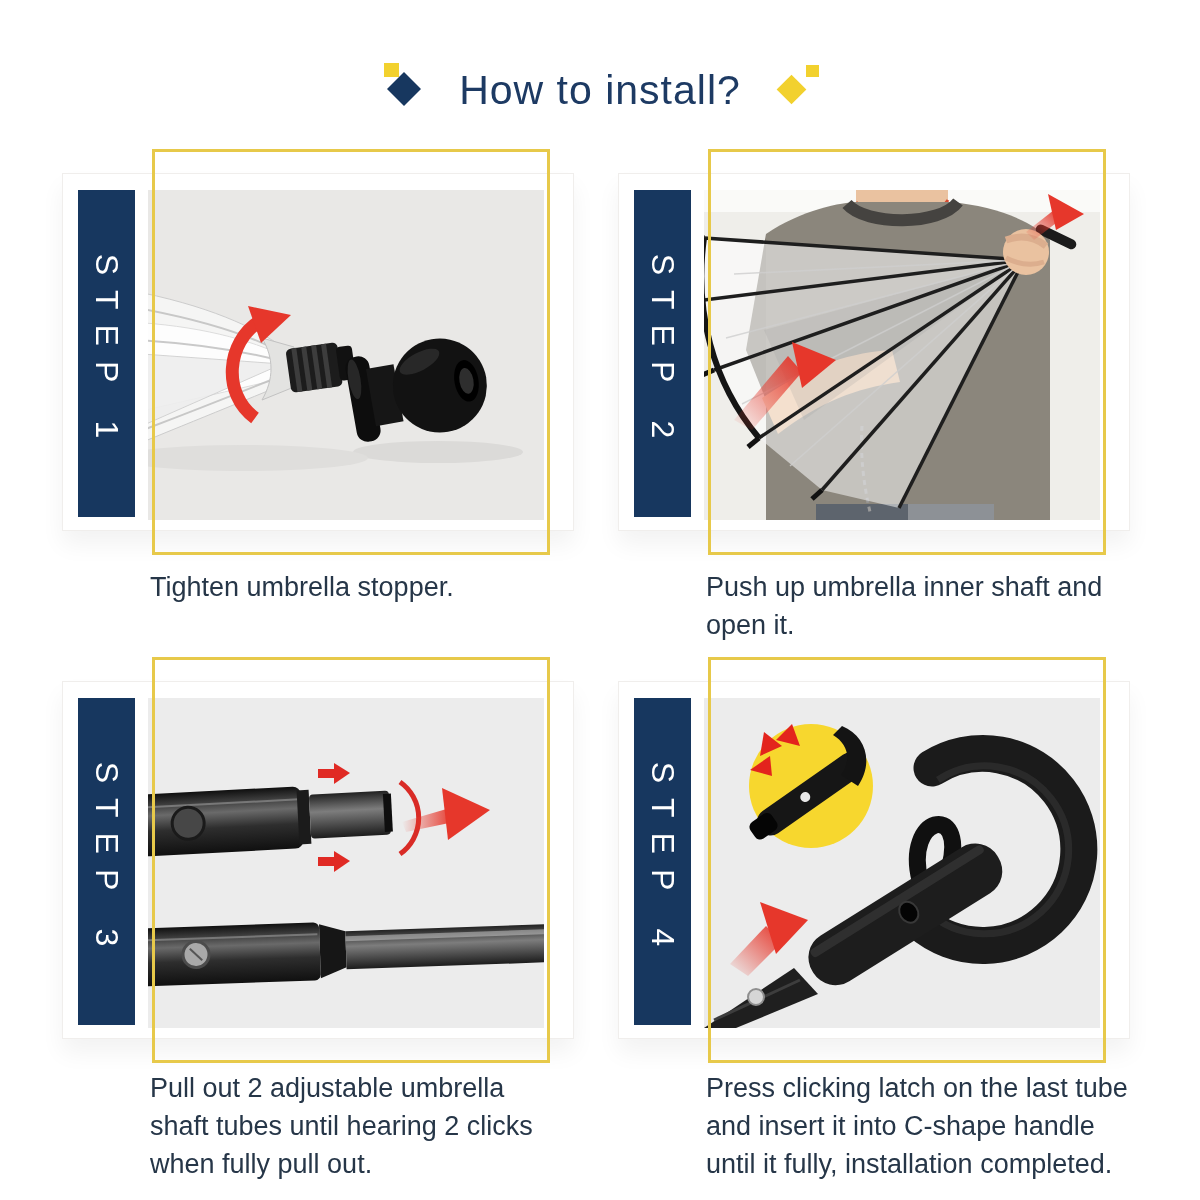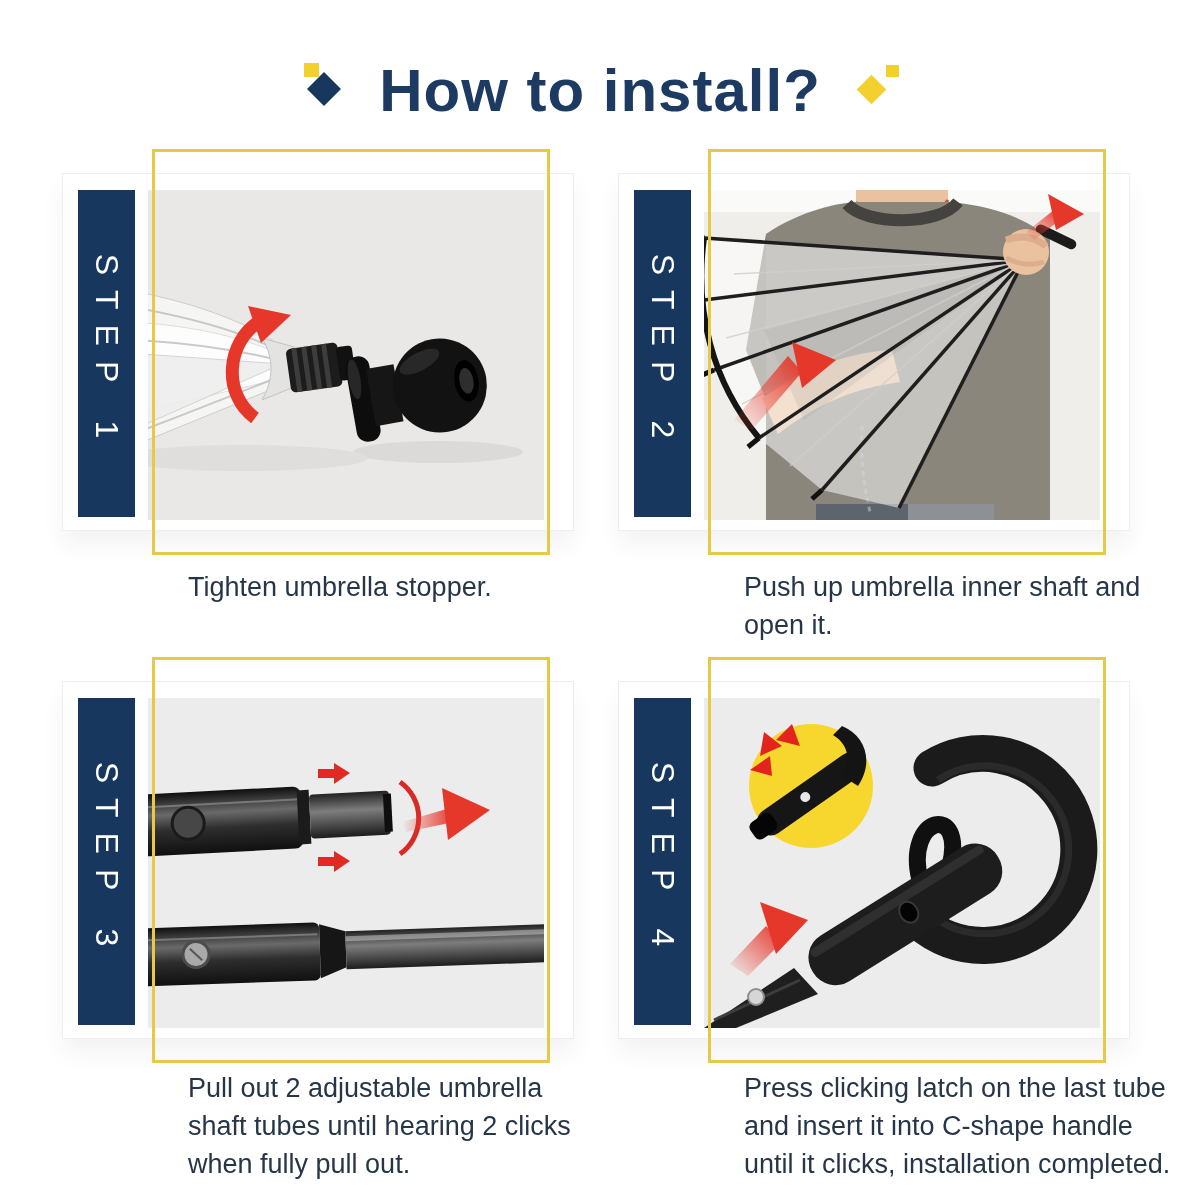--- a/index.html
+++ b/index.html
@@ -7,21 +7,21 @@
     width:1200px;height:1200px;position:relative;overflow:hidden;
     background:#ffffff;
     font-family:"Liberation Sans", sans-serif;
   }
   
   .header{
     position:absolute;left:0;top:50px;width:1200px;height:80px;
     display:flex;align-items:center;justify-content:center;gap:34px;
   }
   .title{
-    font-size:60px;font-weight:bold;color:#1d3a63;letter-spacing:1px;
+    font-size:41px;font-weight:normal;color:#1d3a63;letter-spacing:1px;
   }
   .deco{position:relative;width:38px;height:38px;}
   .deco .sq{position:absolute;width:15px;height:14px;background:#f2d12e;z-index:1;}
   .deco .dia{position:absolute;z-index:2;}
   .deco-left .sq{left:-3px;top:-8px;}
   .deco-left .dia{left:5px;top:6px;width:24px;height:24px;background:#17375f;transform:rotate(45deg);}
   .deco-right .sq{right:-6px;top:-6px;width:13px;height:12px;}
   .deco-right .dia{left:6px;top:8px;width:21px;height:21px;background:#f2d12e;transform:rotate(45deg);}
   
   .cell{position:absolute;width:512px;height:560px;}
@@ -47,21 +47,21 @@
     position:absolute;left:16px;top:41px;width:57px;height:327px;
     background:#17375f;z-index:4;
     display:flex;align-items:center;justify-content:center;
   }
   .bar-label{
     color:#ffffff;font-size:32px;font-weight:400;letter-spacing:15px;
     white-space:nowrap;transform:rotate(90deg);
   }
   .caption{
     position:absolute;left:88px;top:419px;width:480px;z-index:2;
-    font-size:27px;line-height:38px;color:#263648;white-space:pre-line;margin-left:38px;
+    font-size:27px;line-height:38px;color:#263648;white-space:pre-line;
   }
   .c3 .caption,.c4 .caption{top:412px;}
 </style>
 </head>
 <body>
 
 <div class="header">
   <span class="deco deco-left">
     <span class="sq"></span>
     <span class="dia"></span>
@@ -304,14 +304,14 @@
         </g>
       </g>
     </svg>
   </div>
   <div class="bar">
     <span class="bar-label">STEP 4</span>
   </div>
   <div class="frame"></div>
   <div class="caption">Press clicking latch on the last tube
 and insert it into C-shape handle
-until it clicks, installation completed.</div>
+until it fully, installation completed.</div>
 </div>
 
 </body></html>

